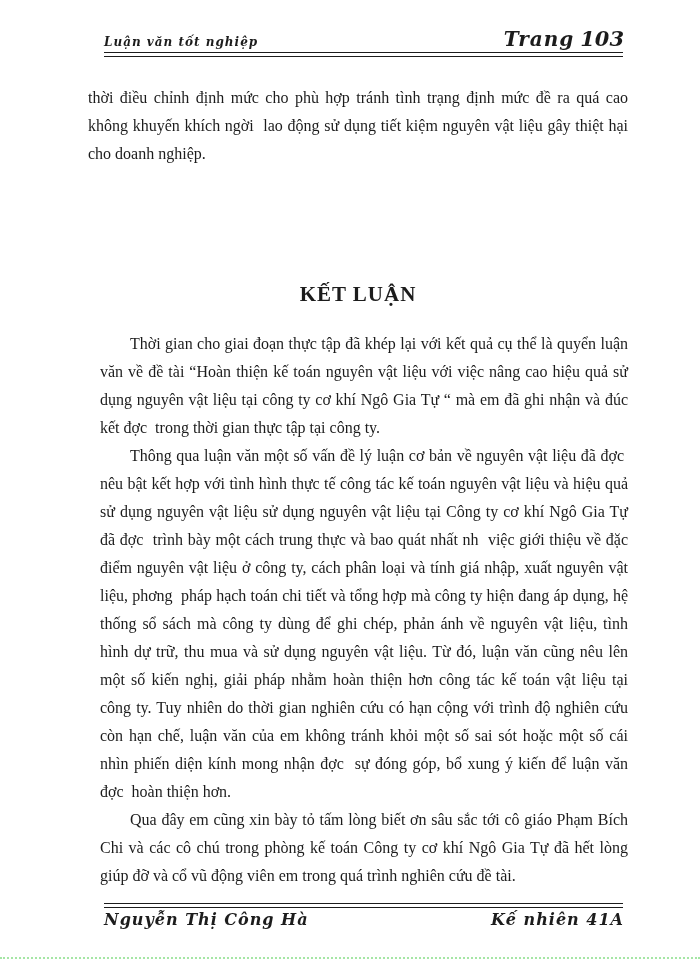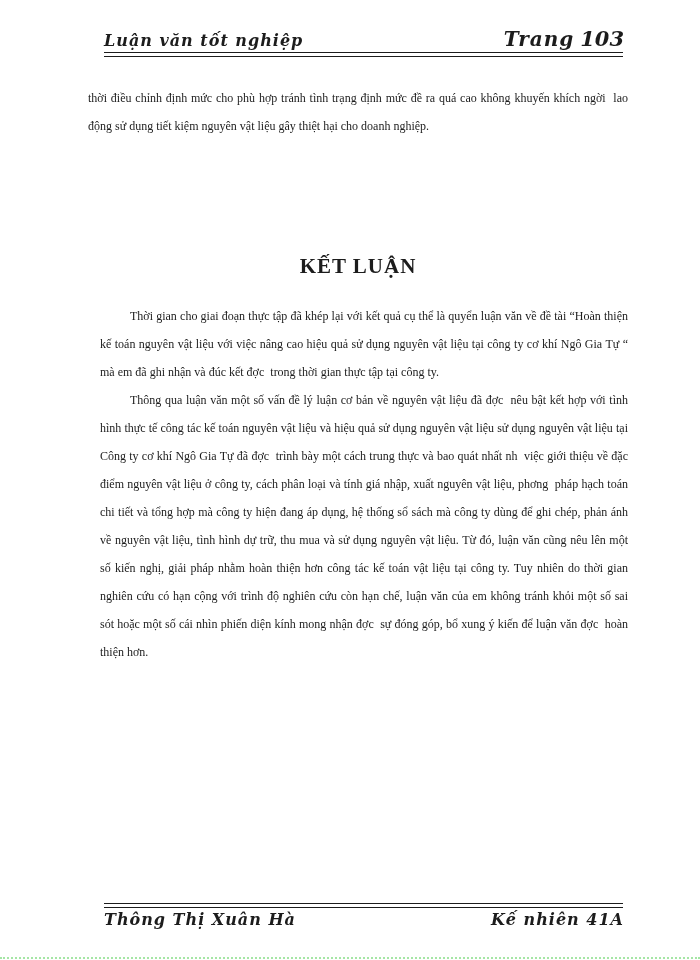--- a/index.html
+++ b/index.html
@@ -25,21 +25,21 @@
     display: flex;
     justify-content: space-between;
     align-items: baseline;
   }
   .script {
     font-family: "DejaVu Serif", serif;
     font-style: italic;
     font-weight: bold;
   }
   .header-left {
-    font-size: 16px;
+    font-size: 12px;
     letter-spacing: 1px;
   }
   .header-right { white-space: nowrap; }
   .header-right .trang {
     font-size: 20px;
     letter-spacing: 1px;
   }
   .page-num {
     font-family: "DejaVu Serif", serif;
     font-style: italic;
@@ -61,21 +61,21 @@
 
   
   .content {
     position: absolute;
     top: 84px;
     left: 88px;
     width: 540px;
   }
   .content p {
     margin: 0;
-    font-size: 12px;
+    font-size: 16px;
     line-height: 28px;
     text-align: justify;
   }
   p.indent { text-indent: 30px; margin-left: 12px; }
   .conclusion-heading {
     margin: 12px;
     margin-top: 112px;
     margin-bottom: 22px;
     text-align: center;
     font-size: 21px;
@@ -120,21 +120,22 @@
 
 <div class="content">
   <p>thời điều chỉnh định mức cho phù hợp tránh tình trạng định mức đề ra quá cao không khuyến khích ngời&nbsp; lao động sử dụng tiết kiệm nguyên vật liệu gây thiệt hại cho doanh nghiệp.</p>
 
   <h1 class="conclusion-heading">KẾT LUẬN</h1>
 
   <p class="indent">Thời gian cho giai đoạn thực tập đã khép lại với kết quả cụ thể là quyển luận văn về đề tài “Hoàn thiện kế toán nguyên vật liệu với việc nâng cao hiệu quả sử dụng nguyên vật liệu tại công ty cơ khí Ngô Gia Tự “ mà em đã ghi nhận và đúc kết đợc&nbsp; trong thời gian thực tập tại công ty.</p>
 
   <p class="indent">Thông qua luận văn một số vấn đề lý luận cơ bản về nguyên vật liệu đã đợc&nbsp; nêu bật kết hợp với tình hình thực tế công tác kế toán nguyên vật liệu và hiệu quả sử dụng nguyên vật liệu sử dụng nguyên vật liệu tại Công ty cơ khí Ngô Gia Tự đã đợc&nbsp; trình bày một cách trung thực và bao quát nhất nh&nbsp; việc giới thiệu về đặc điểm nguyên vật liệu ở công ty, cách phân loại và tính giá nhập, xuất nguyên vật liệu, phơng&nbsp; pháp hạch toán chi tiết và tổng hợp mà công ty hiện đang áp dụng, hệ thống sổ sách mà công ty dùng để ghi chép, phản ánh về nguyên vật liệu, tình hình dự trữ, thu mua và sử dụng nguyên vật liệu. Từ đó, luận văn cũng nêu lên một số kiến nghị, giải pháp nhằm hoàn thiện hơn công tác kế toán vật liệu tại công ty. Tuy nhiên do thời gian nghiên cứu có hạn cộng với trình độ nghiên cứu còn hạn chế, luận văn của em không tránh khỏi một số sai sót hoặc một số cái nhìn phiến diện kính mong nhận đợc&nbsp; sự đóng góp, bổ xung ý kiến để luận văn đợc&nbsp; hoàn thiện hơn.</p>
 
+  <p class="indent">Qua đây em cũng xin bày tỏ tấm lòng biết ơn sâu sắc tới cô giáo Phạm Bích Chi và các cô chú trong phòng kế toán Công ty cơ khí Ngô Gia Tự đã hết lòng giúp đỡ và cổ vũ động viên em trong quá trình nghiên cứu đề tài.</p>
 </div>
 
 <div class="double-rule rule-footer"></div>
 <div class="footer-row">
-  <span class="script footer-left">Thông Thị Xuân Hà</span>
+  <span class="script footer-left">Nguyễn Thị Công Hà</span>
   <span class="script footer-right">Kế nhiên 41A</span>
 </div>
 
 <div class="page-break-dots"></div>
 
 </body></html>

